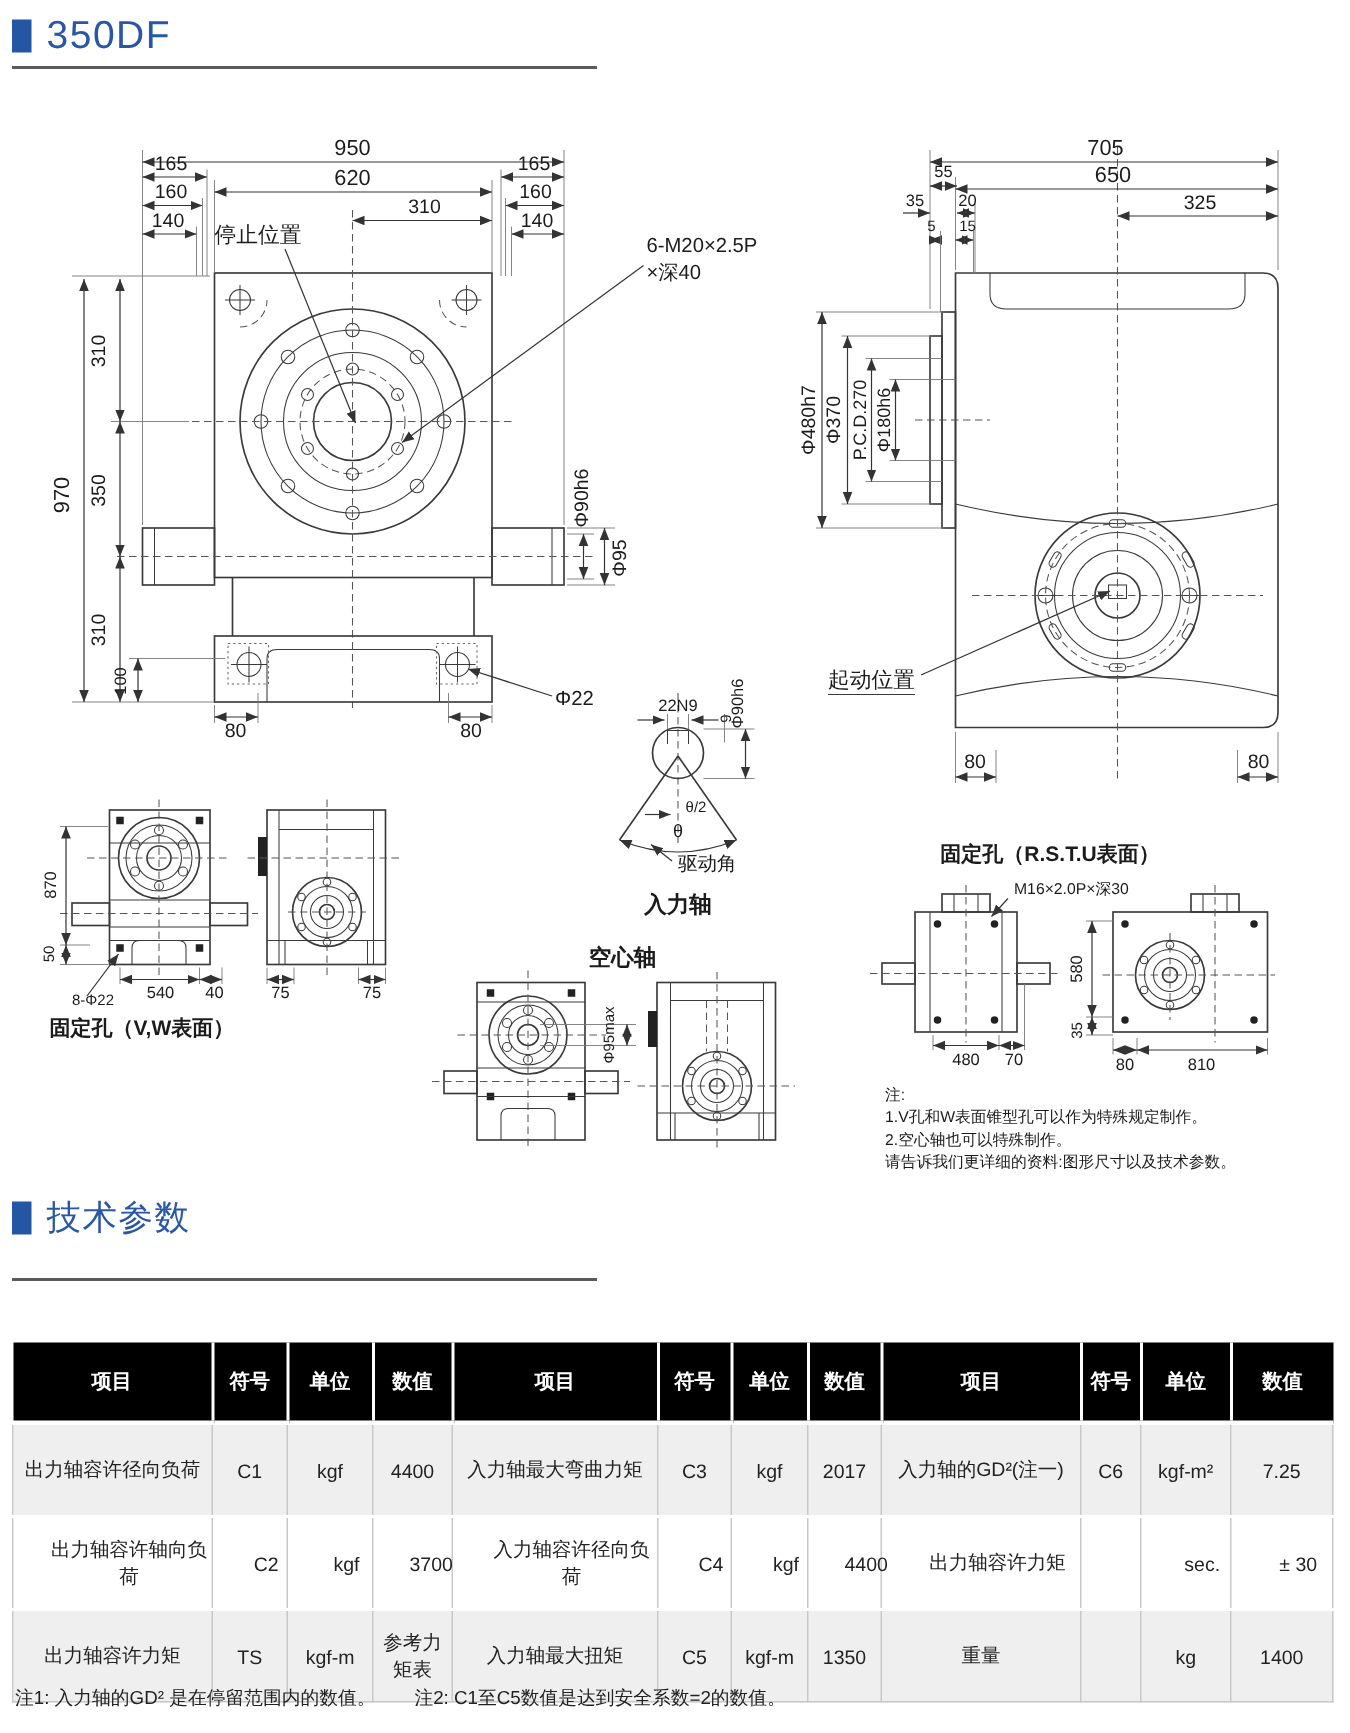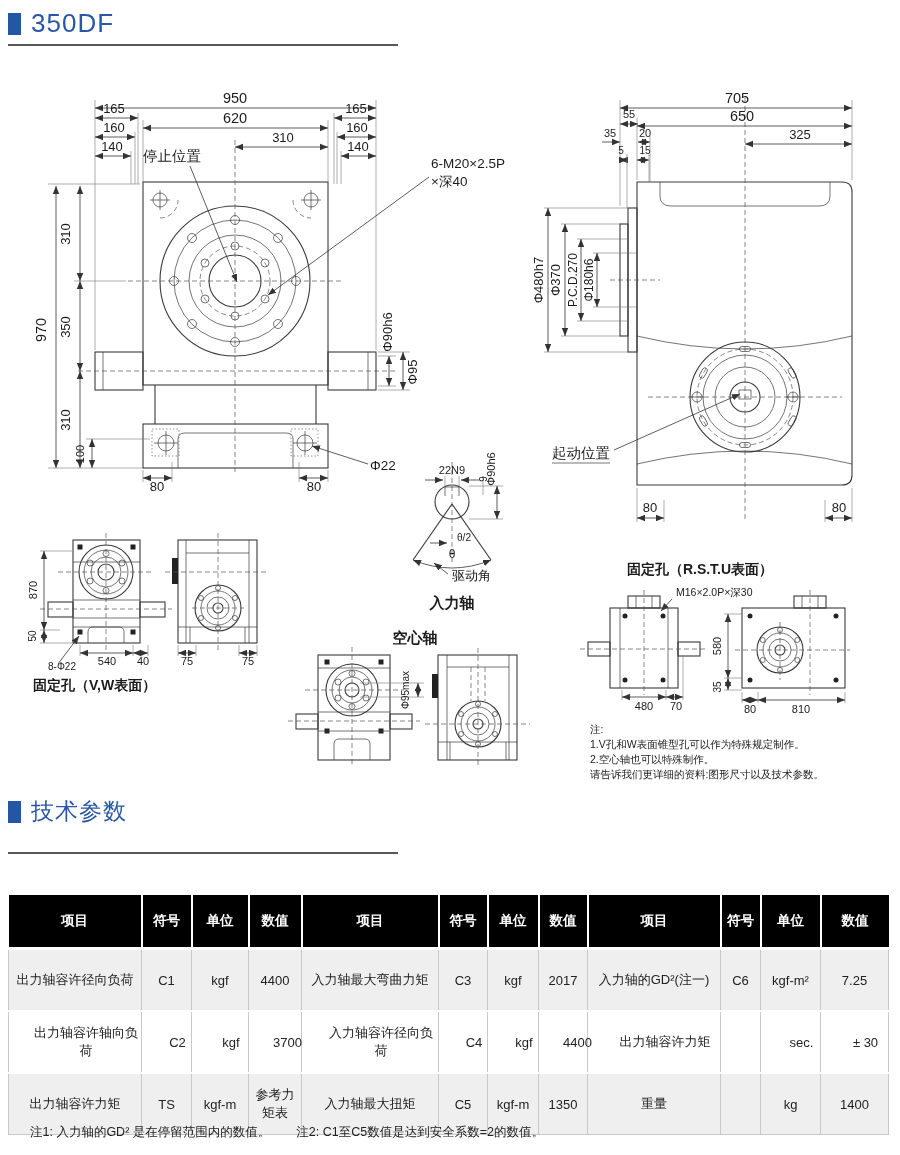--- a/index.html
+++ b/index.html
@@ -36,21 +36,21 @@
   table.spec th{background:#000000;color:#fff;font-size:13.5px;font-weight:600;height:50px;
         border-right:2px solid #fff;border-bottom:3px solid #fff;}
   table.spec th:last-child{border-right:none;}
   table.spec td{font-size:13px;text-align:center;height:56px;color:#222;
         border-right:1px solid #c8c8c8;border-top:2px solid #fff;padding:2px;}
   table.spec td:first-child{border-left:1px solid #c8c8c8;}
   table.spec td:last-child{border-right:1px solid #c8c8c8;}
   table.spec tr.g td{background:#efefef;}
   table.spec tr.w td{background:#ffffff;padding-left:24px;}
   table.spec tr:last-child td{border-bottom:1px solid #c8c8c8;}
-  .footnote{position:absolute;left:10px;top:1124px;font-size:12.5px;color:#222;margin-left:20px;}
+  .footnote{position:absolute;left:10px;top:1124px;font-size:12.5px;color:#222;}
   .footnote span{margin-right:26px;}
 </style>
 </head>
 <body>
 
 <div class="page">
 
   <div id="head1" class="sec-head" style="top:8px;">
     <div class="sec-square"></div>
     <div class="sec-title">350DF</div>

